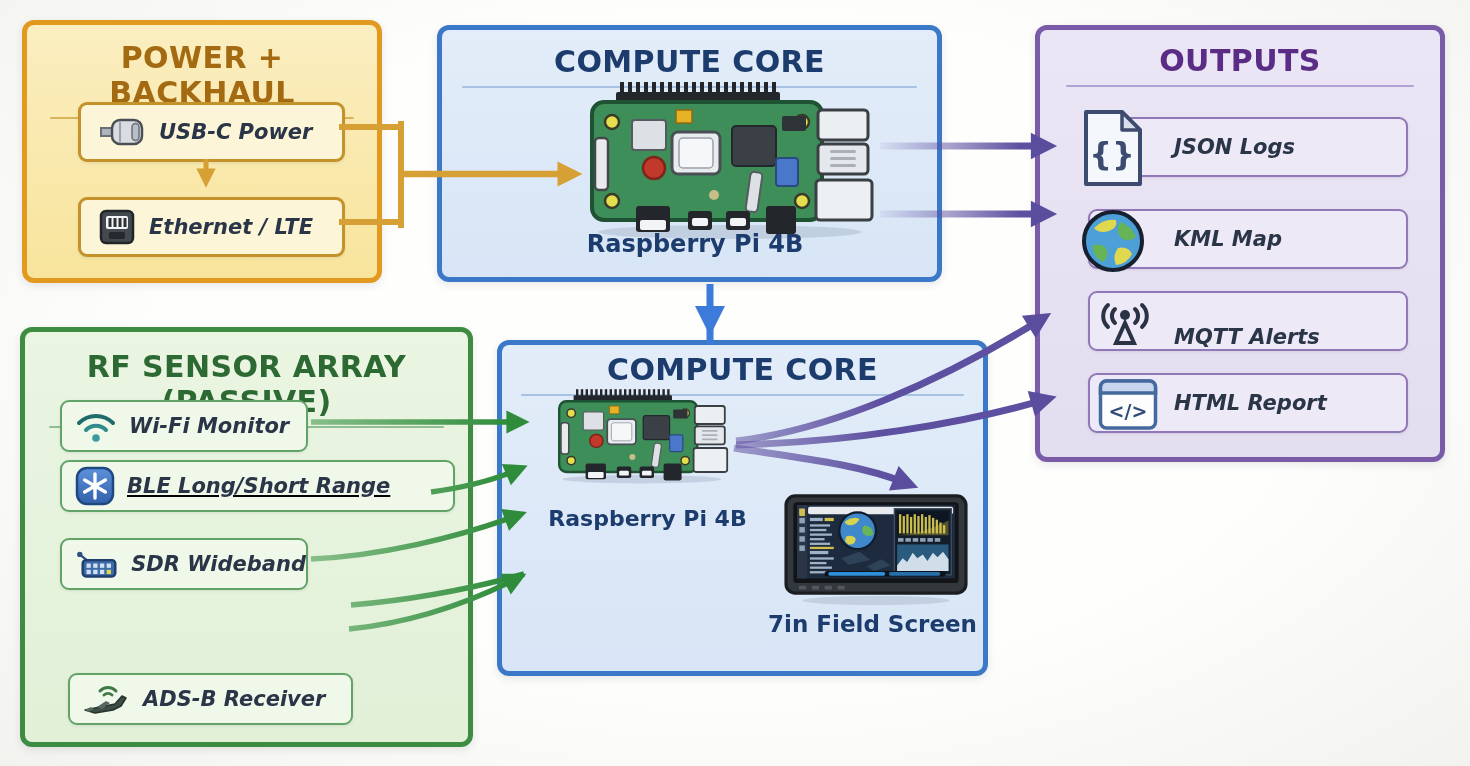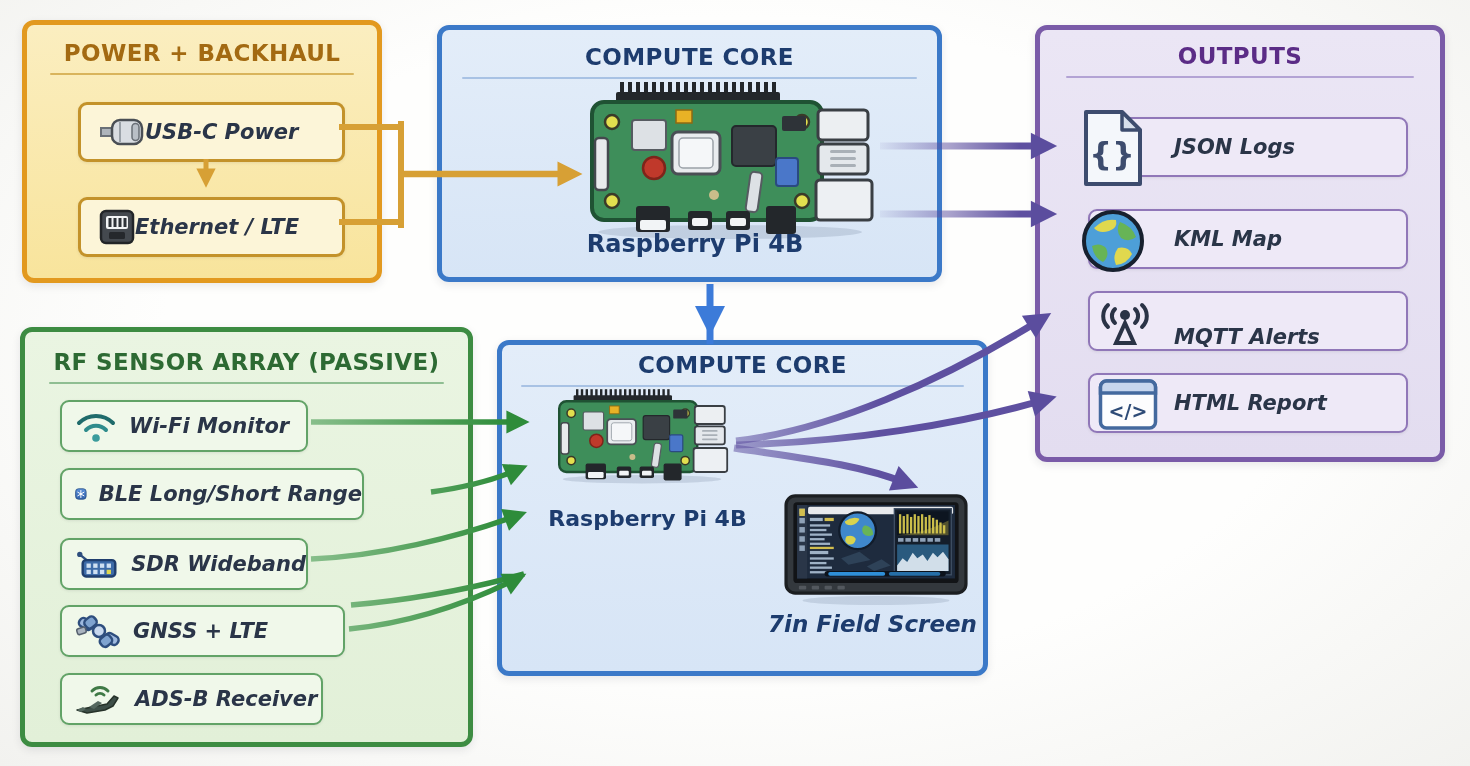--- a/index.html
+++ b/index.html
@@ -1,30 +1,30 @@
 <!DOCTYPE html>
 <html><head>
 <meta charset="utf-8">
 <style>
   html,body{margin:0;padding:0;}
   body{font-family:"DejaVu Sans", sans-serif; background:#eee;}
   #canvas{position:relative;width:1470px;height:766px;overflow:hidden;
     background:radial-gradient(ellipse at 50% 45%, #fefefd 55%, #f2f2ef 100%);}
   .panel{position:absolute;border-radius:12px;box-sizing:border-box;
     box-shadow:0 3px 8px rgba(40,40,60,.10);}
-  .panel-title{text-align:center;font-weight:bold;font-size:23px;letter-spacing:.4px;}
+  .panel-title{text-align:center;font-weight:bold;font-size:30px;letter-spacing:.4px;}
   .panel-divider{height:2px;border-radius:1px;}
   .item{position:absolute;box-sizing:border-box;border-radius:9px;display:flex;align-items:center;
     box-shadow:0 1px 3px rgba(60,60,60,.10);}
   .item-label{font-style:italic;font-weight:bold;font-size:21px;color:#2a3548;white-space:nowrap;}
   
   #panel-power{left:22px;top:20px;width:360px;height:263px;background:linear-gradient(#fbeec0,#f8e49c);border:5px solid #e2991f;}
   #panel-power .panel-title{color:#a36a12;padding-top:15px;}
   #panel-power .panel-divider{background:#d9b45c;width:87%;margin:7px auto 0;}
-  #panel-power .item{background:#fcf5d8;border:3px solid #c3922a;padding-left:18px;width:267px;height:60px;left:51px;}
+  #panel-power .item{background:#fcf5d8;border:3px solid #c3922a;padding-left:18px;gap:14px;width:267px;height:60px;left:51px;}
   
   .panel-compute{background:linear-gradient(#e3edf9,#d7e5f6);border:5px solid #3b79c8;}
   .panel-compute .panel-title{color:#1d3c6e;}
   .panel-compute .panel-divider{background:#a8c2e4;margin:7px auto 0;}
   #panel-compute-top{left:437px;top:25px;width:505px;height:257px;}
   #panel-compute-top .panel-title{padding-top:14px;}
   #panel-compute-top .panel-divider{width:92%;}
   #panel-compute-bottom{left:497px;top:340px;width:491px;height:336px;}
   #panel-compute-bottom .panel-title{padding-top:7px;}
   #panel-compute-bottom .panel-divider{width:92%;}
@@ -308,21 +308,21 @@
     <div class="item" style="top:68px;width:248px;">
       <svg width="42" height="34" viewBox="0 0 42 34">
         <g fill="none" stroke-linecap="round">
           <path d="M4 14 a 24 24 0 0 1 34 0" stroke="#1f6b6b" stroke-width="4"></path>
           <path d="M11 21 a 14 14 0 0 1 20 0" stroke="#2f8c8c" stroke-width="4"></path>
           <circle cx="21" cy="29" r="3.8" fill="#3a9c9c" stroke="none"></circle>
         </g>
       </svg>
       <span class="item-label">Wi-Fi Monitor</span>
     </div>
-    <div class="item" style="top:136px;width:304px;">
+    <div class="item" style="top:128px;width:395px;text-decoration:underline;">
       <svg width="40" height="40" viewBox="0 0 40 40">
         <rect x="2" y="2" width="36" height="36" rx="10" fill="url(#gradBle)" stroke="#1f4780" stroke-width="2.5"></rect>
         <g stroke="#ffffff" stroke-width="3.4" stroke-linecap="round">
           <line x1="20" y1="8" x2="20" y2="32"></line>
           <line x1="9.6" y1="14" x2="30.4" y2="26"></line>
           <line x1="9.6" y1="26" x2="30.4" y2="14"></line>
         </g>
         <circle cx="20" cy="20" r="3" fill="#fff"></circle>
       </svg>
       <span class="item-label">BLE Long/Short Range</span>
@@ -338,36 +338,21 @@
             <rect x="26" y="15.5" width="4.5" height="4.5"></rect>
             <rect x="33" y="15.5" width="4.5" height="4.5"></rect>
           <rect x="12" y="22" width="4.5" height="4.5"></rect>
             <rect x="19" y="22" width="4.5" height="4.5"></rect>
             <rect x="26" y="22" width="4.5" height="4.5"></rect>
         </g>
         <rect x="33" y="22" width="4.5" height="4.5" fill="#e0d84e"></rect>
       </svg>
       <span class="item-label">SDR Wideband</span>
     </div>
-    <div class="item" style="top:273px;width:285px;">
-      <svg width="46" height="38" viewBox="0 0 46 38">
-        <g transform="rotate(30 24 19)">
-          <rect x="2" y="15" width="14" height="9" rx="4" fill="#9fbadf" stroke="#2e4e7e" stroke-width="2.5"></rect>
-          <rect x="32" y="15" width="14" height="9" rx="4" fill="#9fbadf" stroke="#2e4e7e" stroke-width="2.5"></rect>
-        </g>
-        <g transform="rotate(-40 24 19)">
-          <rect x="17" y="2" width="12" height="10" rx="4" fill="#7fa3cf" stroke="#2e4e7e" stroke-width="2.5"></rect>
-          <rect x="17" y="26" width="12" height="10" rx="4" fill="#7fa3cf" stroke="#2e4e7e" stroke-width="2.5"></rect>
-        </g>
-        <circle cx="24" cy="19" r="6" fill="#c7d8ee" stroke="#2e4e7e" stroke-width="2.5"></circle>
-        <rect x="2" y="16" width="9" height="6" rx="2" fill="#aab4c0" stroke="#55606e" stroke-width="1.5" transform="rotate(-18 6 19)"></rect>
-      </svg>
-      <span class="item-label">GNSS + LTE</span>
-    </div>
-    <div class="item" style="top:341px;width:263px;">
+    <div class="item" style="top:341px;width:285px;margin-left:8px;">
       <svg width="48" height="36" viewBox="0 0 48 36">
         <g fill="none" stroke="#3f7a46" stroke-width="3" stroke-linecap="round">
           <path d="M17 10 a 11 11 0 0 1 16 0"></path>
           <path d="M21 14 a 6 6 0 0 1 8 0"></path>
         </g>
         <path d="M2 29 L32 23 L39 15 L43 17 L38 25 L30 29 L12 32 Z" fill="#3e4f48" stroke="#263229" stroke-width="1.5" stroke-linejoin="round"></path>
         <path d="M14 26 l9 -6 4 2 -8 6 z" fill="#55685f"></path>
         <path d="M2 29 l6 -3 3 2 -5 3 z" fill="#55685f"></path>
       </svg>
       <span class="item-label">ADS-B Receiver</span>
@@ -378,21 +363,21 @@
     <div class="panel-title">COMPUTE CORE</div>
     <div class="panel-divider"></div>
   </div>
   <svg class="device" style="left:552px;top:388px;" width="180" height="96">
       <use href="#sym-rpi"></use>
     </svg>
   <div class="device-label" style="left:545px;top:506px;width:205px;font-size:22px;">Raspberry Pi 4B</div>
   <svg class="device" style="left:784px;top:494px;" width="184" height="112">
       <use href="#sym-screen"></use>
     </svg>
-  <div class="device-label" style="left:765px;top:611px;width:215px;font-size:23px;font-style:italic;">7in Field Screen</div>
+  <div class="device-label" style="left:765px;top:611px;width:215px;font-size:23px;">7in Field Screen</div>
 
   <svg id="overlay" width="1470" height="766">
 
     <path d="M206,159 L206,178" stroke="#d7a035" stroke-width="5" fill="none" marker-end="url(#m-orange)"></path>
 
     <g stroke="#d7a035" stroke-width="6" fill="none" stroke-linecap="square">
       <path d="M342,127 H401"></path>
       <path d="M342,222 H401"></path>
       <path d="M401,124 V225"></path>
     </g>

